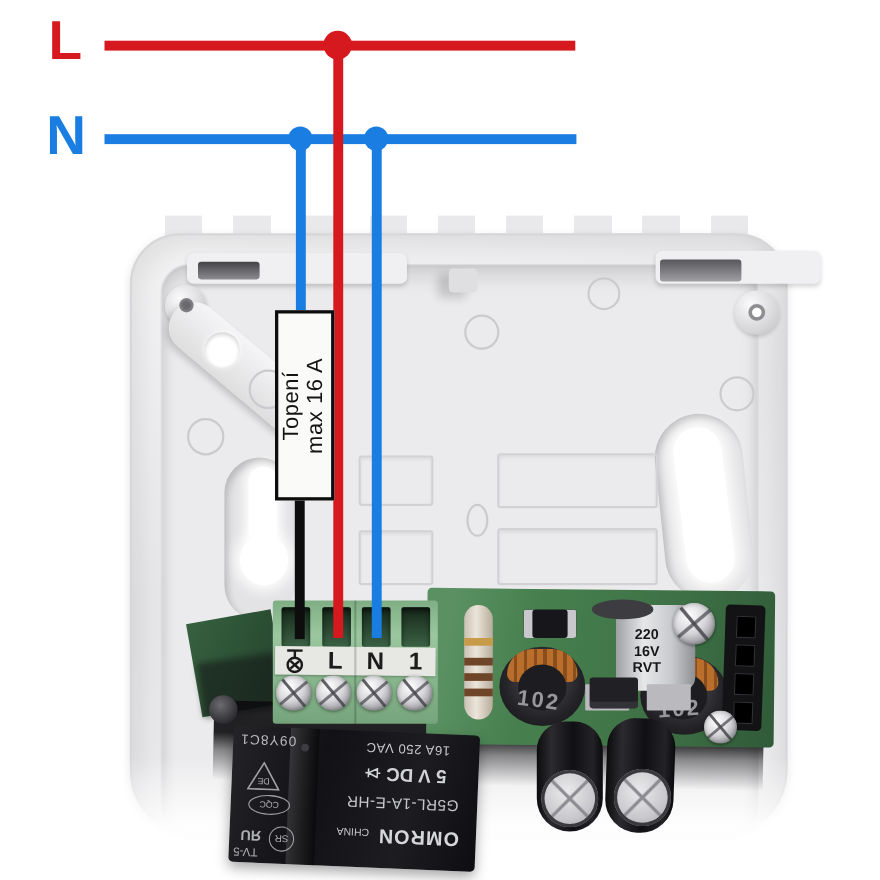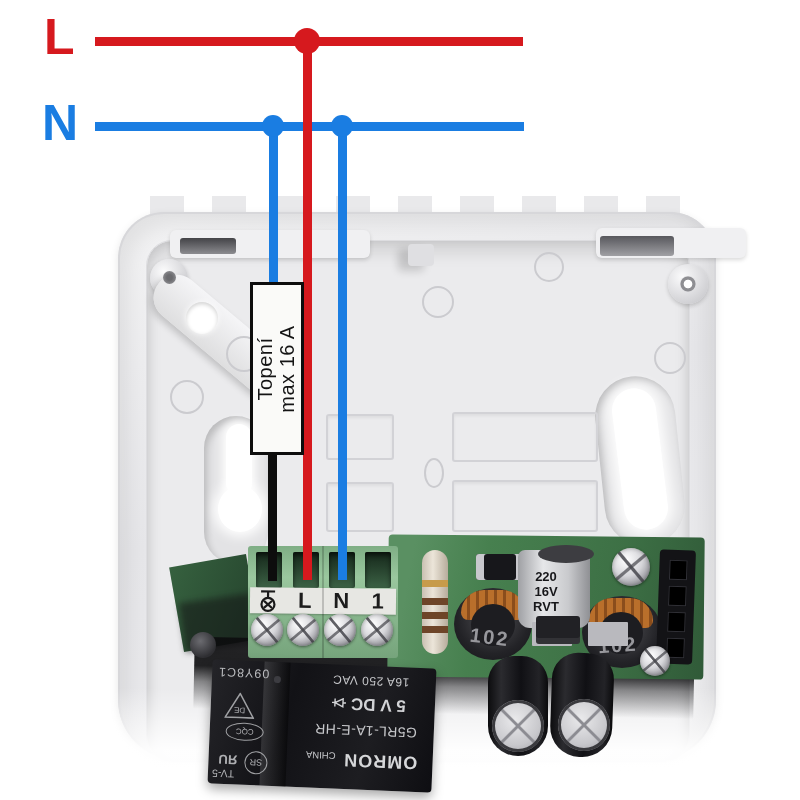--- a/index.html
+++ b/index.html
@@ -120,21 +120,21 @@
        background:radial-gradient(circle at 50% 42%,#3b3b3f 0 30%,#232327 62%,#141417);}
   #toroid-1{left:454px;top:588px;width:78px;height:72px;}
   #toroid-2{left:582px;top:596px;width:80px;height:72px;}
   .copper{position:absolute;left:7px;top:2px;width:64px;height:30px;border-radius:32px 32px 10px 10px;
        background:repeating-linear-gradient(90deg,#b96f2b 0 6px,#8a4d1c 6px 9px);}
   .hub{position:absolute;left:17px;top:16px;width:44px;height:42px;border-radius:50%;background:#1d1d21;}
   .ind-val{position:absolute;left:16px;top:38px;font-size:20px;font-weight:bold;color:#97979c;
        letter-spacing:2px;}
   #toroid-1 .ind-val{transform:rotate(7deg);}
   #toroid-2 .ind-val{transform:rotate(-4deg);}
-  #cap220{left:518px;top:550px;width:72px;height:78px;border-radius:7px 7px 12px 12px;z-index:9;
+  #cap220{left:560px;top:550px;width:72px;height:78px;border-radius:7px 7px 12px 12px;z-index:9;
        background:linear-gradient(90deg,#9fa0a4,#e6e7e9 35%,#c9cacd 70%,#8f9094);text-decoration:underline;}
   #cap220-top{left:538px;top:545px;width:56px;height:18px;border-radius:50%;background:#3d3d41;z-index:10;}
   #cap220 .mark{position:absolute;left:0;top:20px;width:56px;text-align:center;
        font-size:13px;font-weight:bold;line-height:14px;color:#17171a;}
   #sot-ic{left:536px;top:616px;width:44px;height:28px;background:#212125;border-radius:3px;z-index:10;
        box-shadow:inset 0 -6px 0 rgba(255,255,255,.08), -6px 4px 0 -2px #b9b9be, 50px 4px 0 -2px #b9b9be;}
   .screw{border-radius:50%;z-index:10;
       background:linear-gradient(50deg,rgba(0,0,0,0) 46%,rgba(70,70,76,.85) 48% 52%,rgba(0,0,0,0) 54%),
                  linear-gradient(-40deg,rgba(0,0,0,0) 46%,rgba(70,70,76,.7) 48% 52%,rgba(0,0,0,0) 54%),
                  radial-gradient(circle at 38% 32%,#ffffff,#d6d6da 45%,#9a9aa0 74%,#707076);

